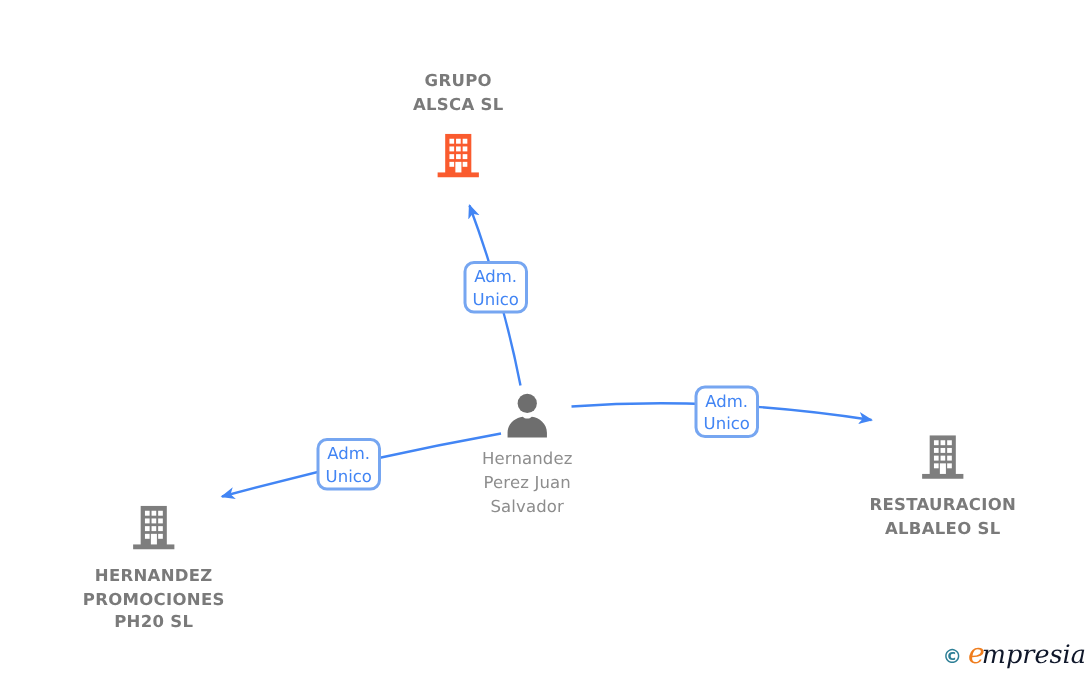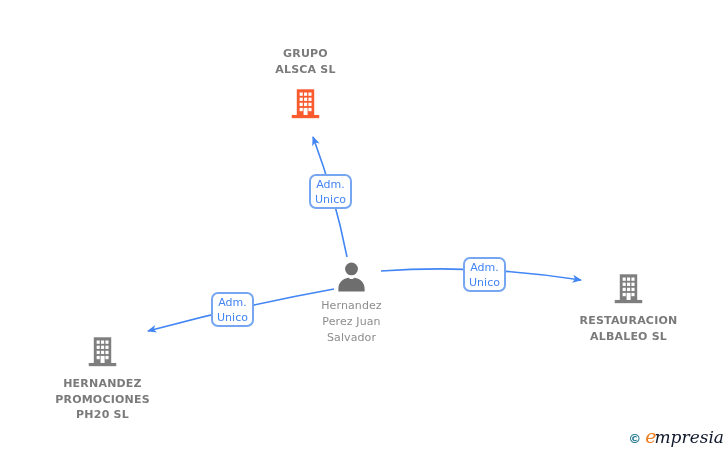--- a/index.html
+++ b/index.html
@@ -90,21 +90,21 @@
 
   <div class="node person" style="left:289px;top:260px;width:125px;">
     <svg class="icon person-glyph" width="35" height="35">
         <use href="#sym-person"></use>
       </svg>
     <div class="label mt3">Hernandez
 Perez Juan
 Salvador</div>
   </div>
 
-  <div class="node" style="left:566px;top:272px;width:125px;">
+  <div class="node" style="left:566px;top:288px;width:125px;">
     <svg class="icon company" width="33" height="33">
         <use href="#sym-building"></use>
       </svg>
     <div class="label mt8">RESTAURACION
 ALBALEO  SL</div>
   </div>
 
   <div class="node" style="left:40px;top:335px;width:125px;">
     <svg class="icon company" width="33" height="33">
         <use href="#sym-building"></use>

